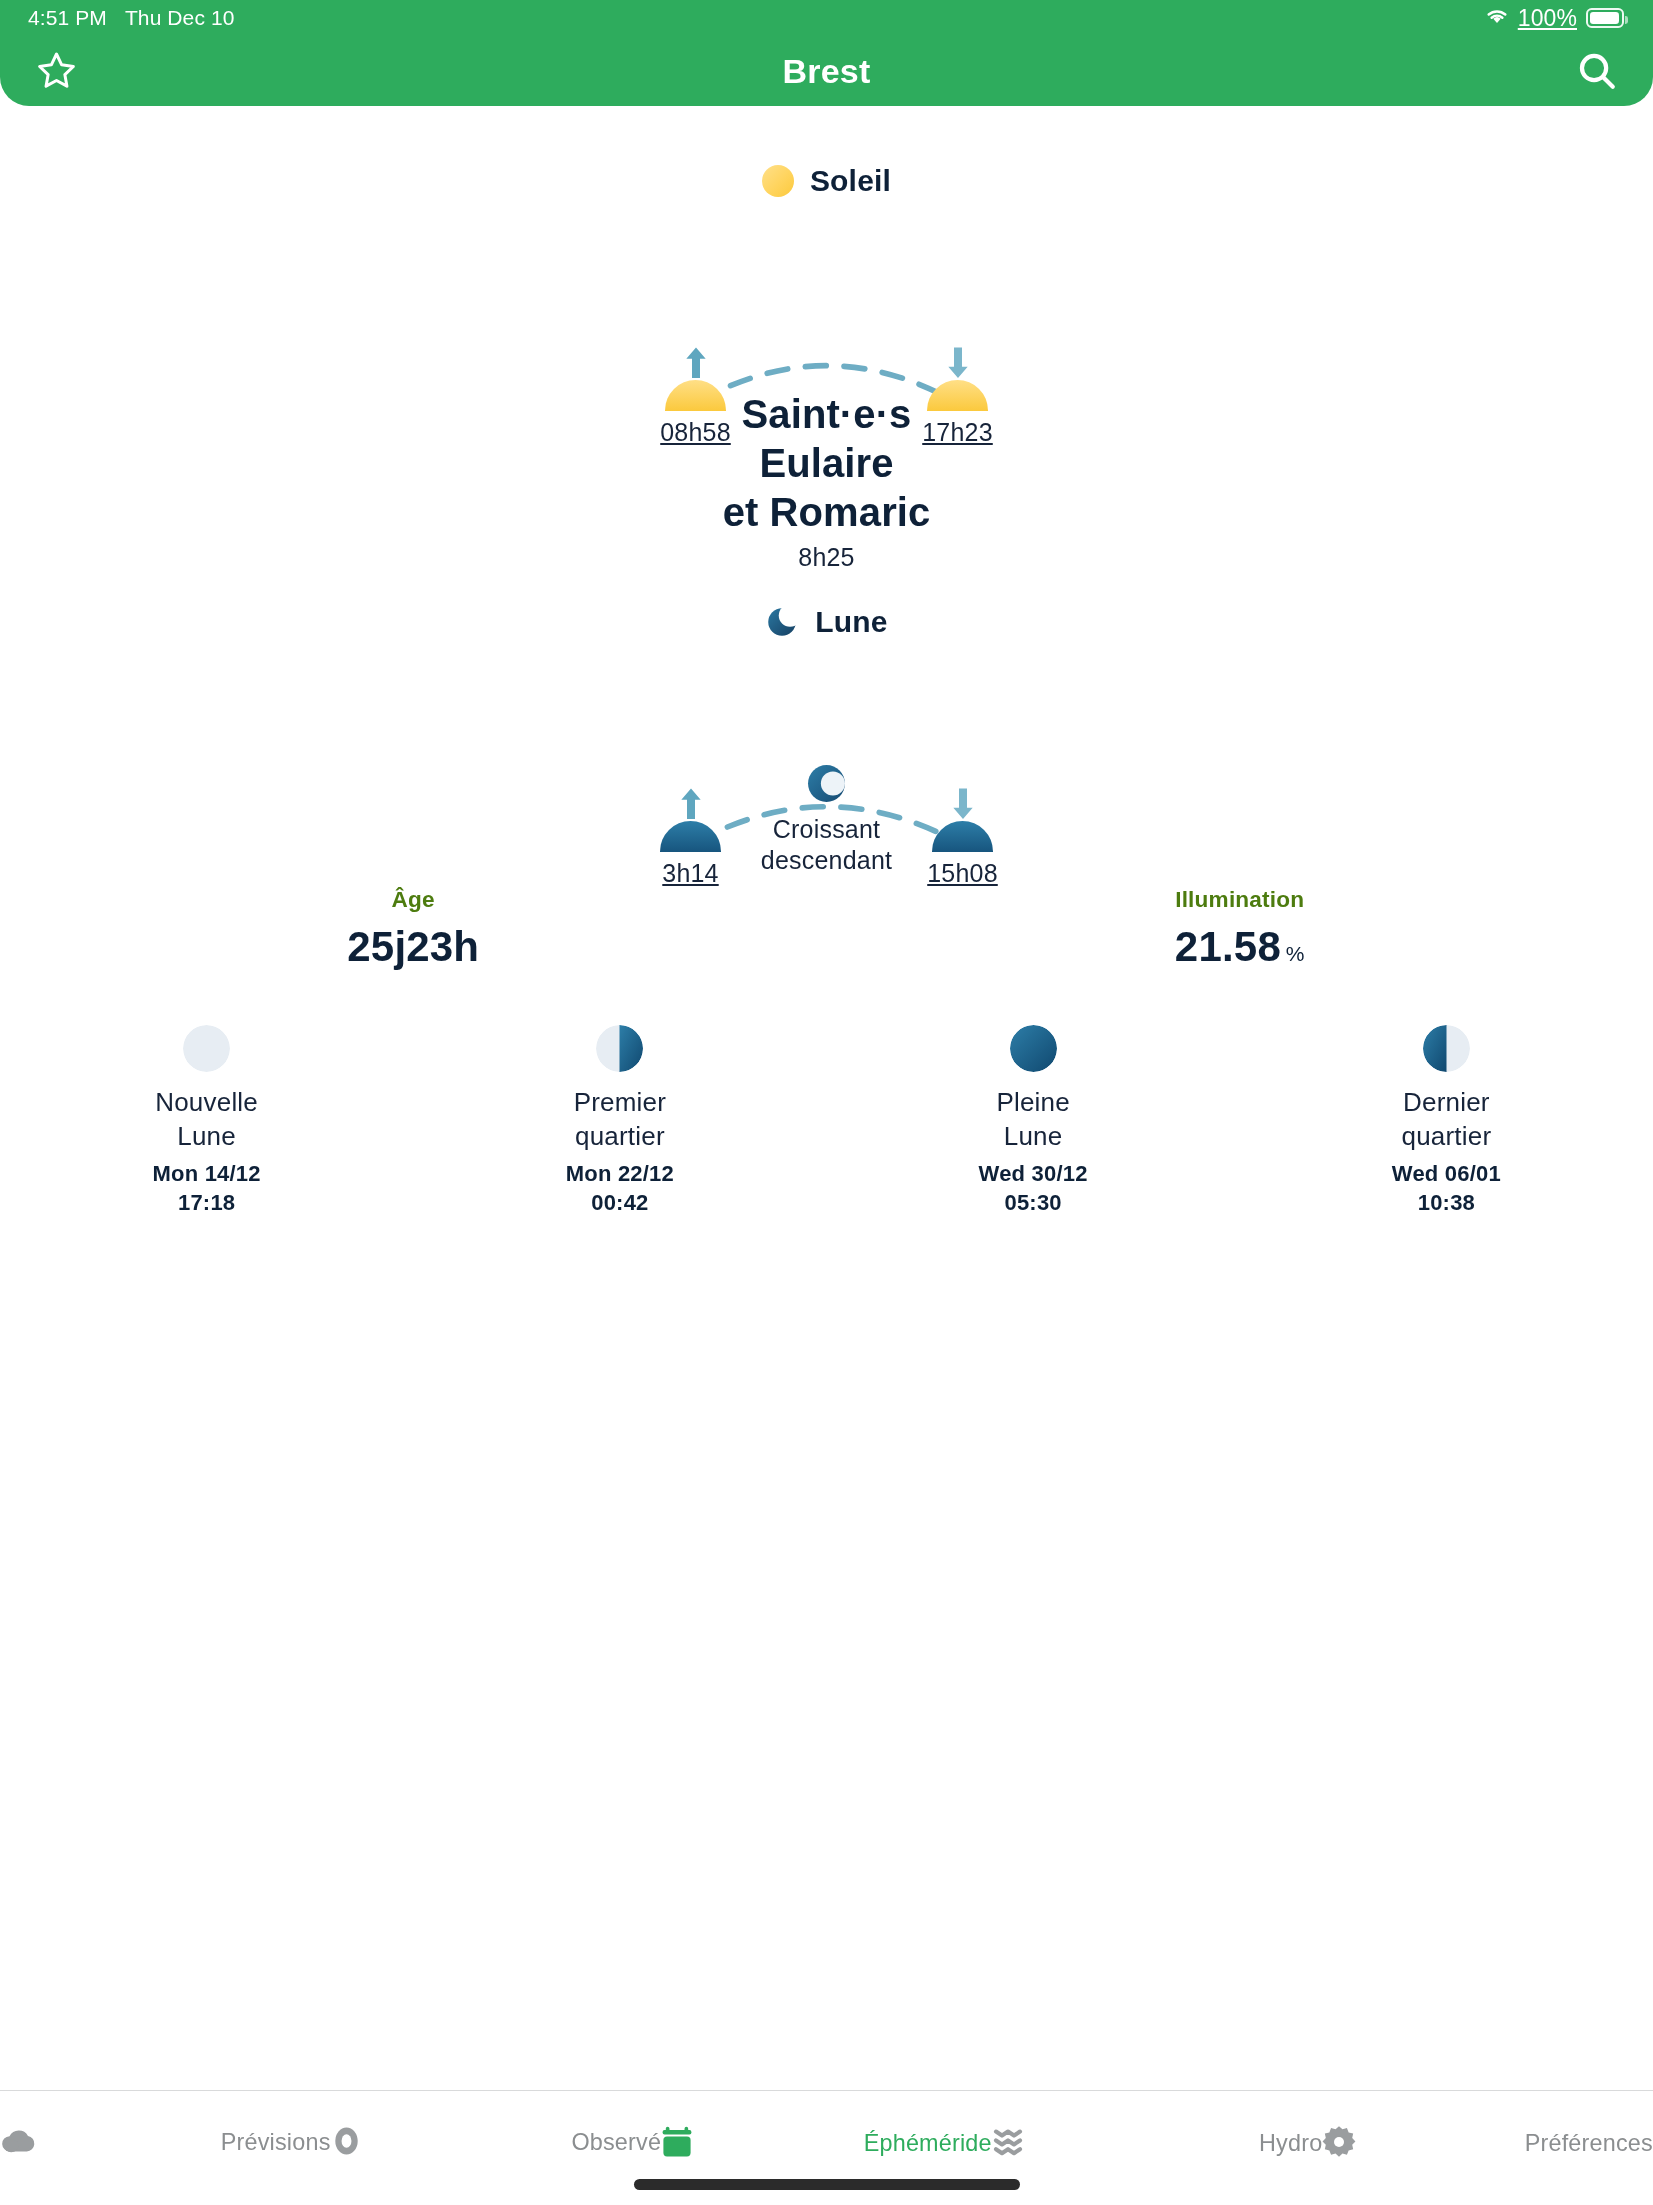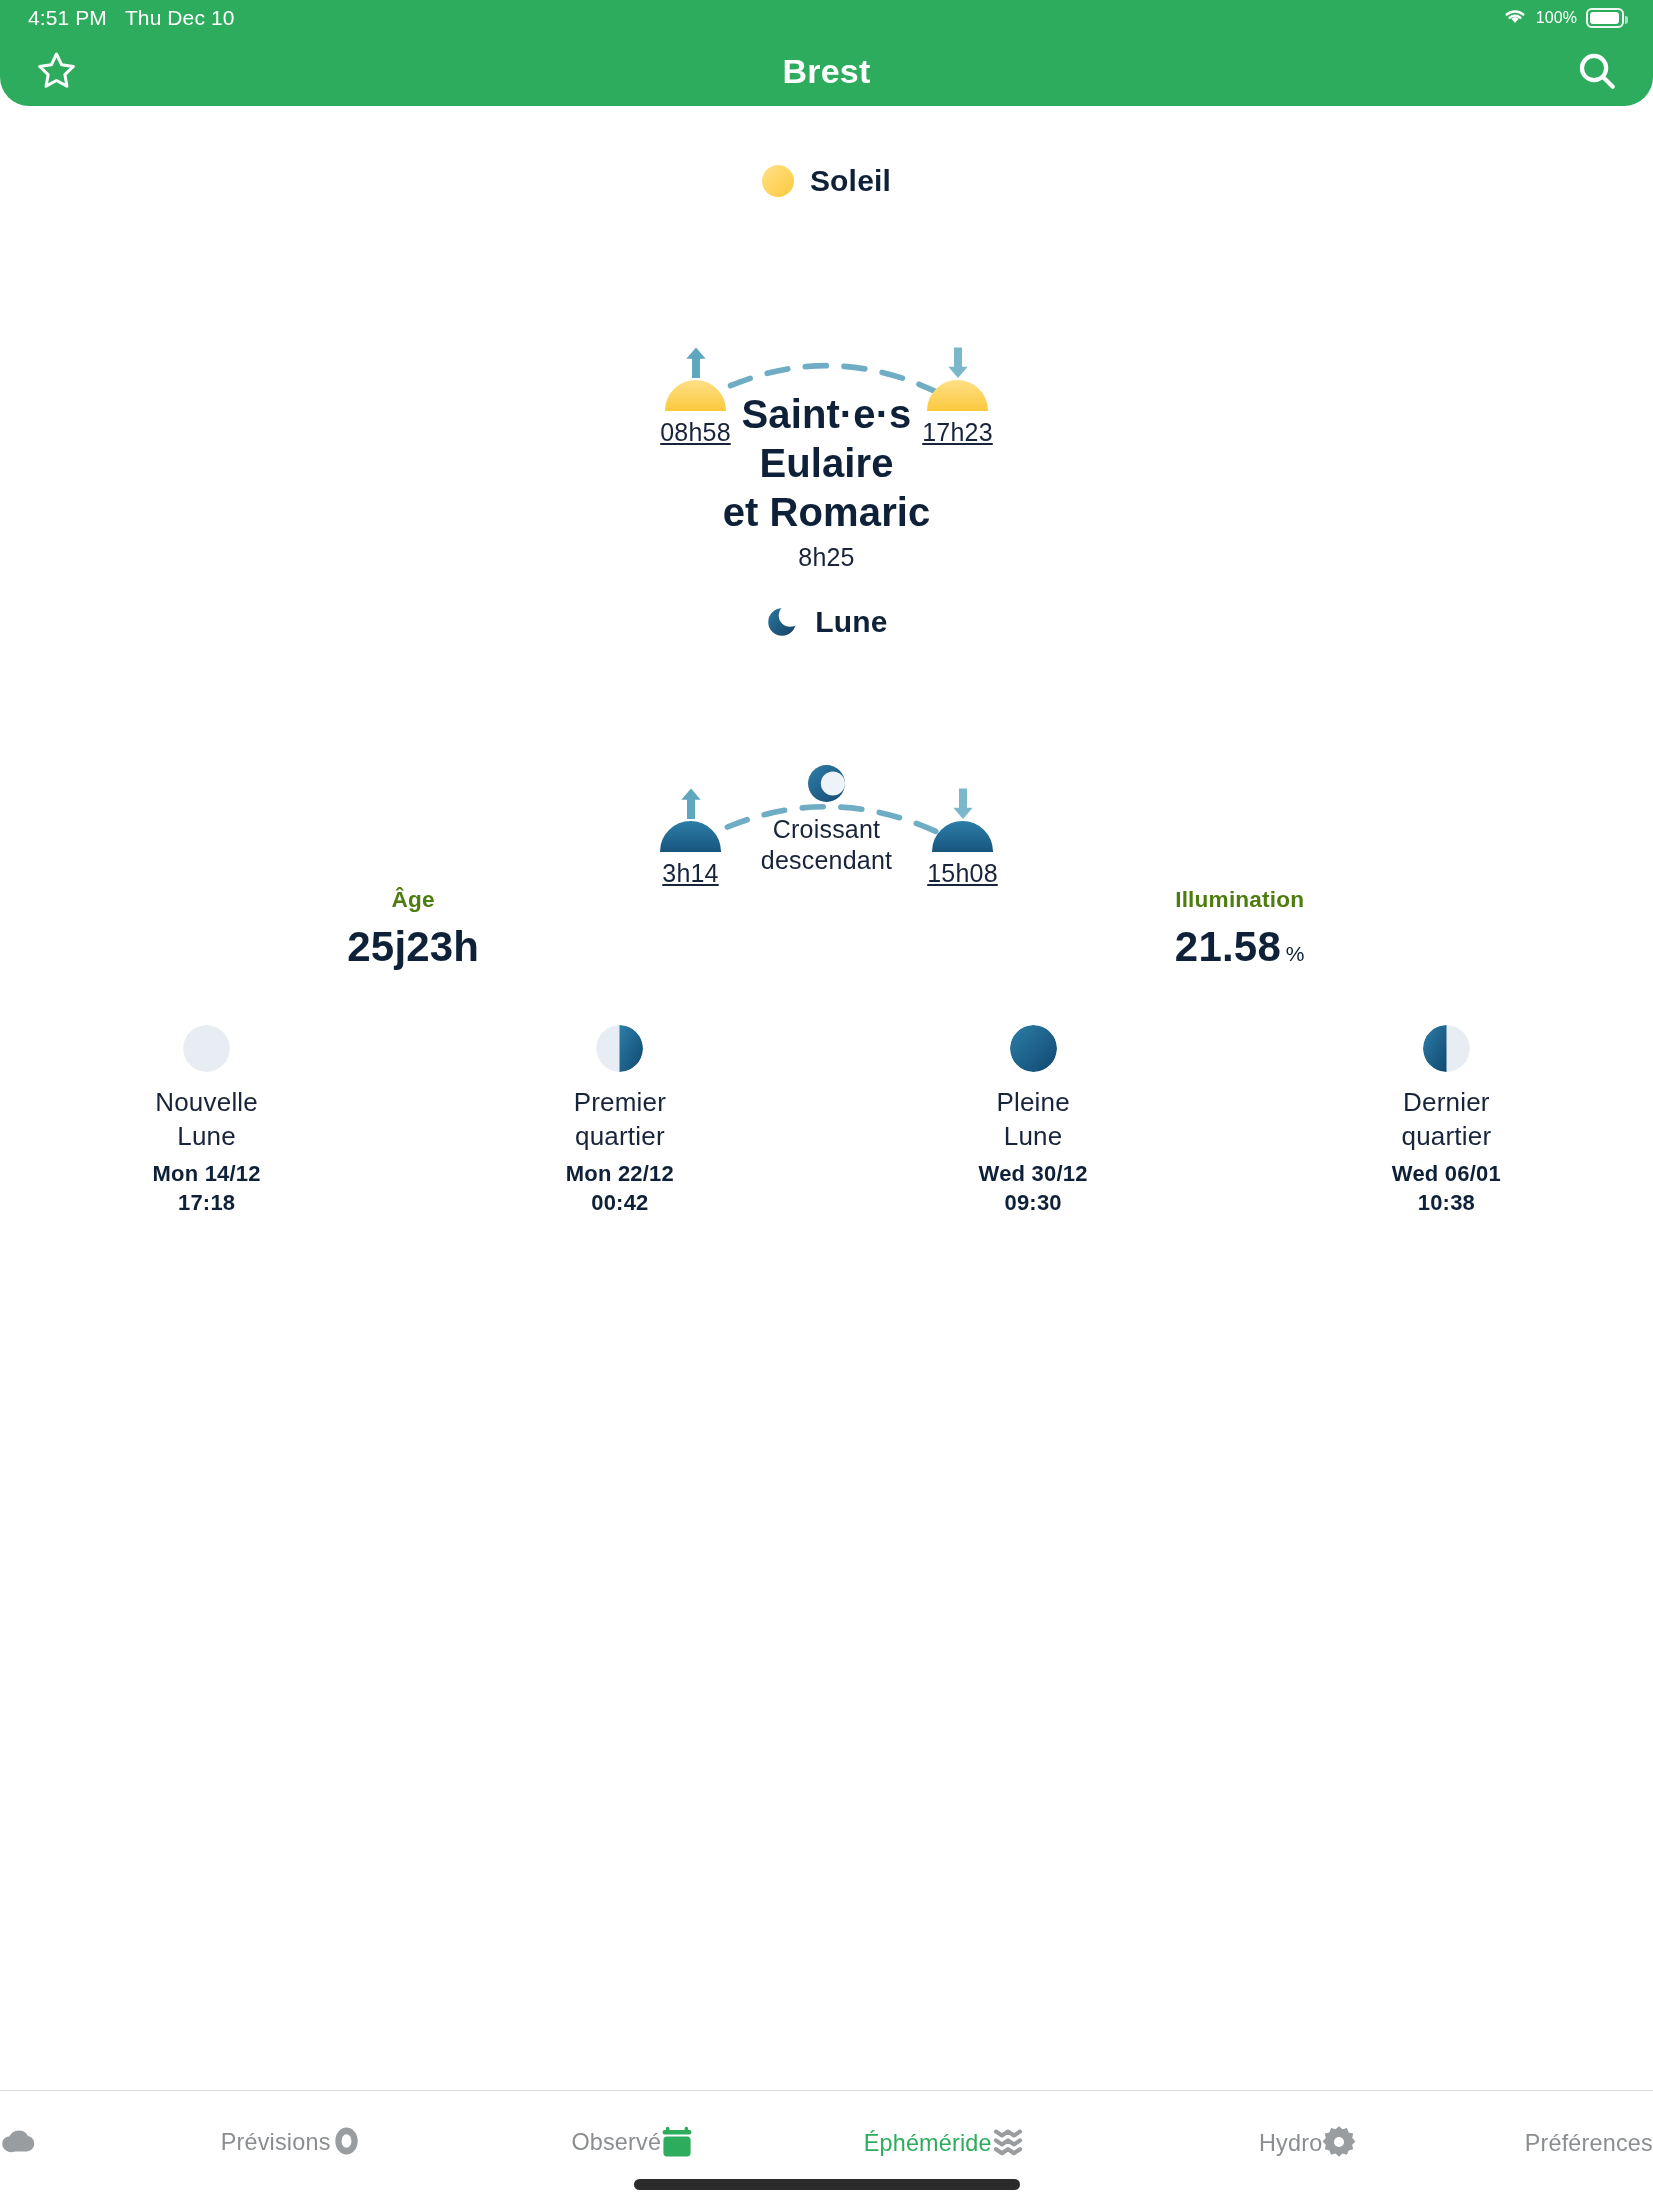--- a/index.html
+++ b/index.html
@@ -17,21 +17,21 @@
     background:#2eac5d;
     border-bottom-left-radius:29px; border-bottom-right-radius:29px;
   }
   .statusbar{
     position:absolute; left:0; top:0; width:1653px; height:36px;
     display:flex; align-items:center; color:#fff;
     font-size:21px; font-weight:400; letter-spacing:0.1px;
   }
   .sb-left{ display:flex; align-items:center; gap:18px; padding-left:28px; }
   .sb-right{ margin-left:auto; display:flex; align-items:center; gap:9px; padding-right:29px; }
-  .sb-pct{ font-size:16px; }
+  .sb-pct{ font-size:23px;text-decoration:underline; }
   .wifi-ico{ display:block; }
   .batt{
     position:relative; width:38px; height:19.4px; border:2.1px solid rgba(255,255,255,.92);
     border-radius:5.7px; display:block;
   }
   .batt::after{
     content:""; position:absolute; right:-5.7px; top:5.7px; width:3.2px; height:8px;
     background:rgba(255,255,255,.6); border-radius:0 2.4px 2.4px 0;
   }
   .batt i{ position:absolute; left:2px; top:2px; bottom:2px; width:29px; background:#fff; border-radius:3.2px; display:block; }
@@ -349,21 +349,21 @@
               </defs>
             <circle cx="29" cy="29" r="29" fill="url(#gFull)"></circle>
           </svg>
         </div>
         <div class="phase-title">
           <div>Pleine</div>
           <div>Lune</div>
         </div>
         <div class="phase-date">
           <div>Wed 30/12</div>
-          <div>09:30</div>
+          <div>05:30</div>
         </div>
       </div>
 
       <div class="phase">
         <div class="phase-disc">
           <svg width="47" height="47" viewBox="0 0 58 58">
             <defs>
                 <linearGradient id="gQ3" x1="0" y1="0" x2="1" y2="1">
               <stop offset="0%" stop-color="#2d7ea8"></stop>
                   <stop offset="100%" stop-color="#10486f"></stop>

